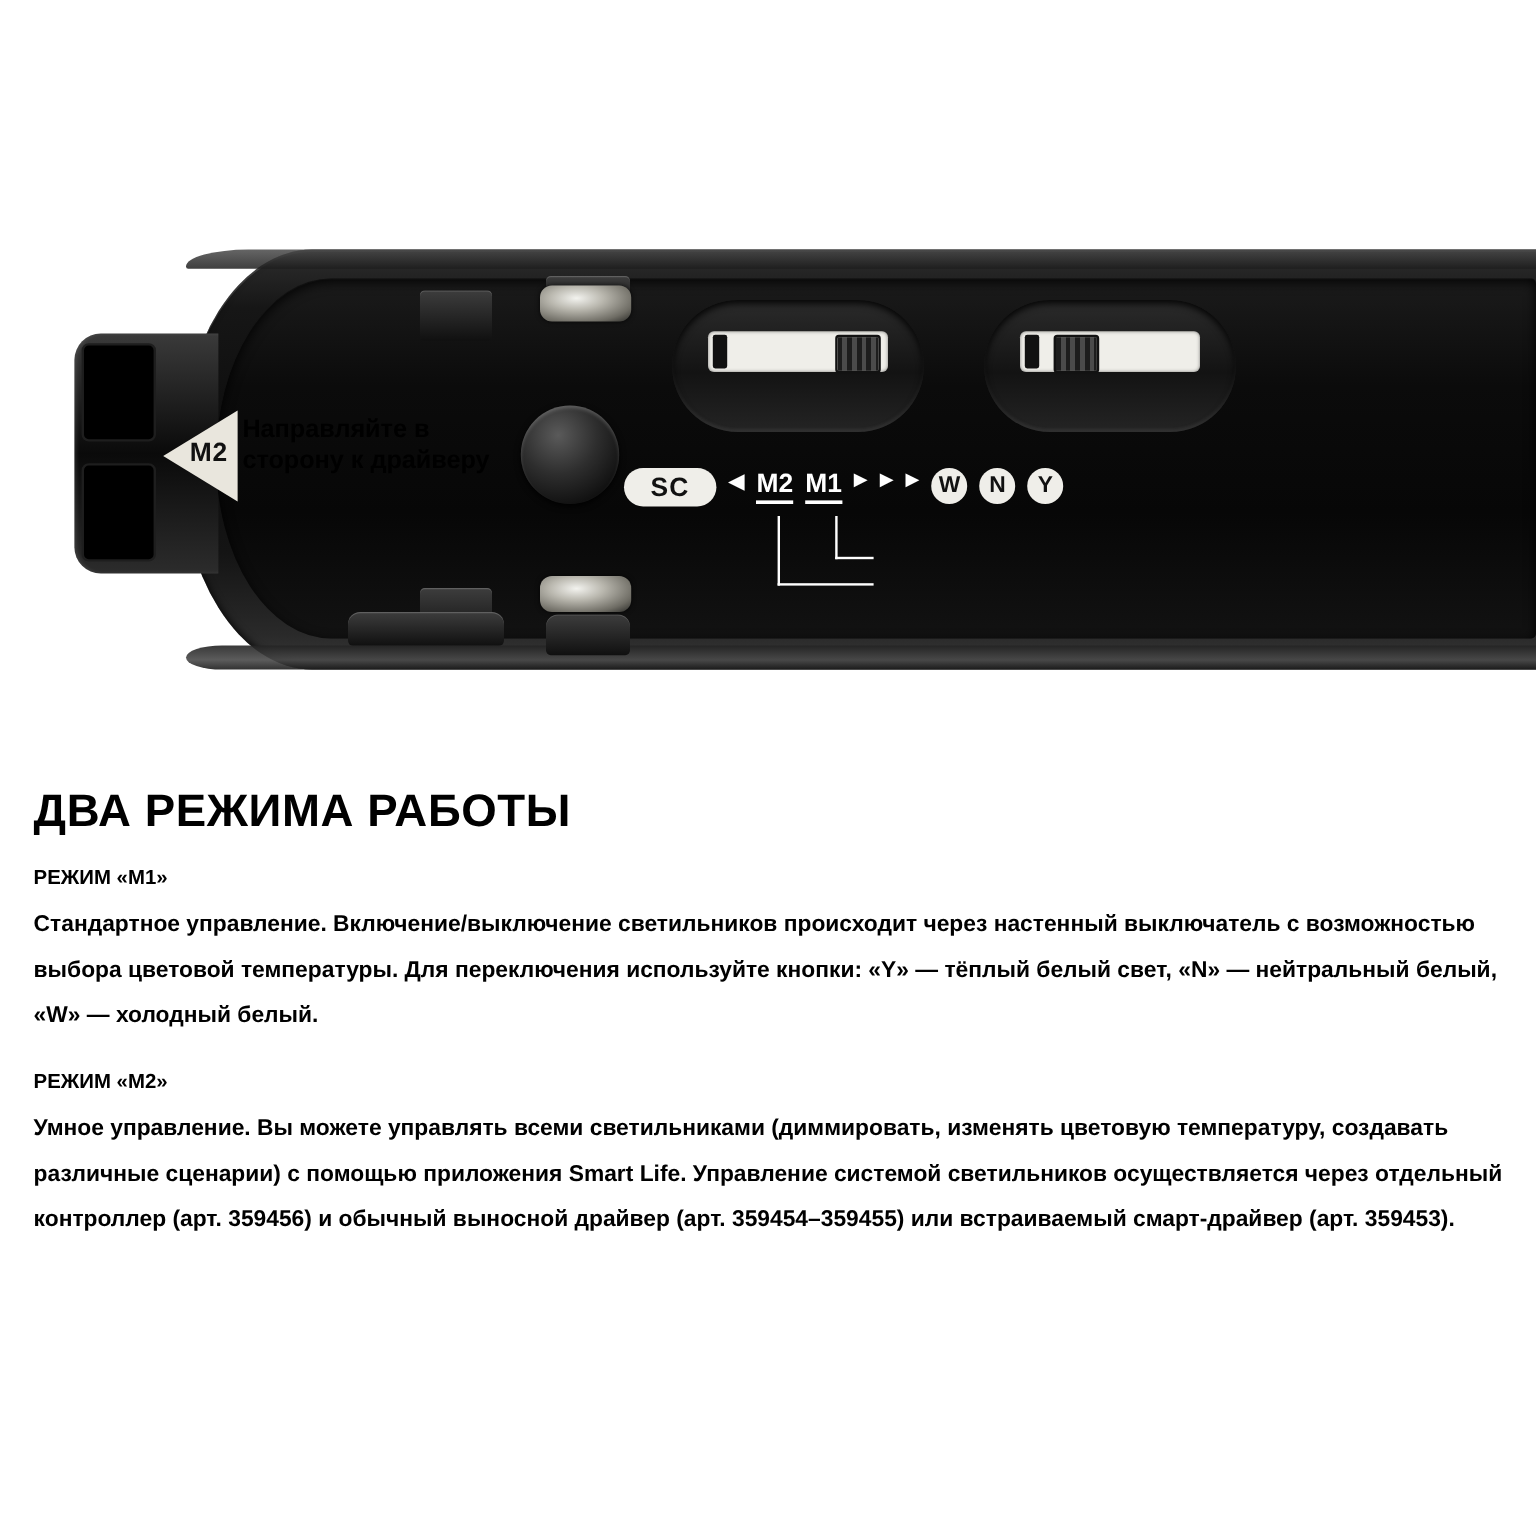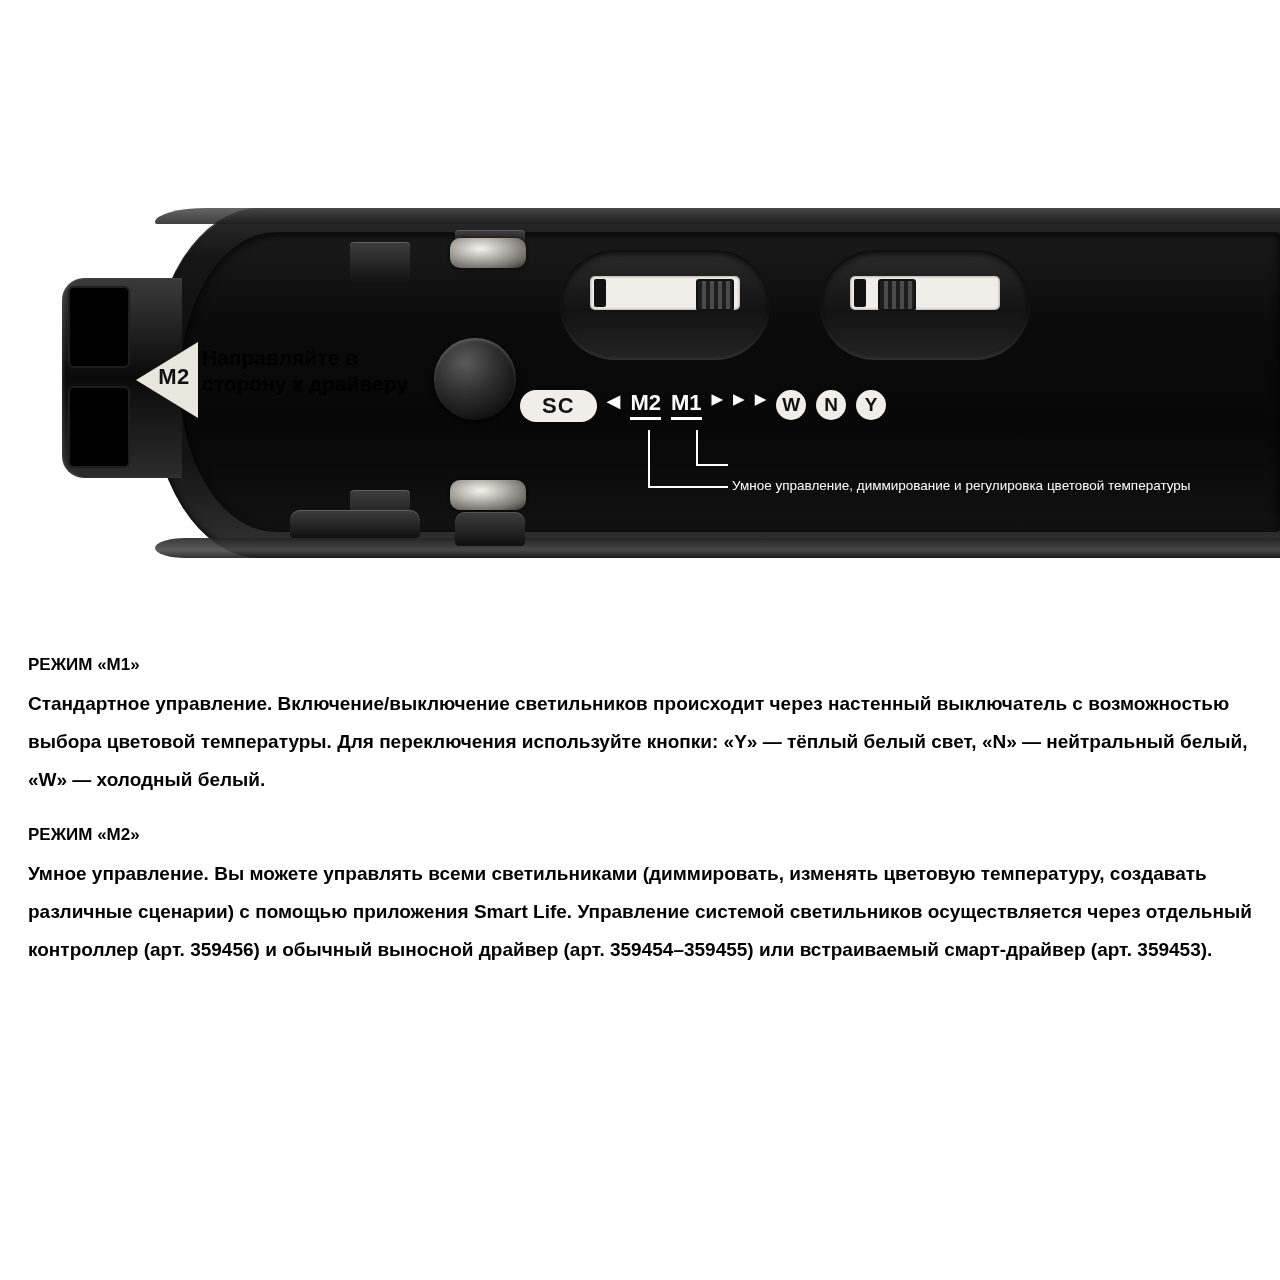--- a/index.html
+++ b/index.html
@@ -342,23 +342,23 @@
     <span class="cct-dot">W</span>
     <span class="cct-dot">N</span>
     <span class="cct-dot">Y</span>
   </div>
 
   <div class="callout-line" style="left:648px; top:240px; width:2px;  height:58px;"></div>
   <div class="callout-line" style="left:648px; top:296px; width:80px; height:2px;"></div>
   <div class="callout-line" style="left:696px; top:240px; width:2px;  height:36px;"></div>
   <div class="callout-line" style="left:696px; top:274px; width:32px; height:2px;"></div>
 
-  <div class="callout-text" style="left:732px; top:288px;">Умное управление, диммирование и регулировка цветовой температуры</div>
 </div>
 
 <div class="content">
+  <h1 class="heading-main">ДВА РЕЖИМА РАБОТЫ</h1>
 
   <h2 class="heading-sub">РЕЖИМ «M1»</h2>
   <p class="para">Стандартное управление. Включение/выключение светильников происходит через настенный выключатель с возможностью выбора цветовой температуры. Для переключения используйте кнопки: «Y» — тёплый белый свет, «N» — нейтральный белый, «W» — холодный белый.</p>
 
   <h2 class="heading-sub">РЕЖИМ «M2»</h2>
   <p class="para">Умное управление. Вы можете управлять всеми светильниками (диммировать, изменять цветовую температуру, создавать различные сценарии) с помощью приложения Smart Life. Управление системой светильников осуществляется через отдельный контроллер (арт. 359456) и обычный выносной драйвер (арт. 359454–359455) или встраиваемый смарт-драйвер (арт. 359453).</p>
 </div>
 
 </body></html>

